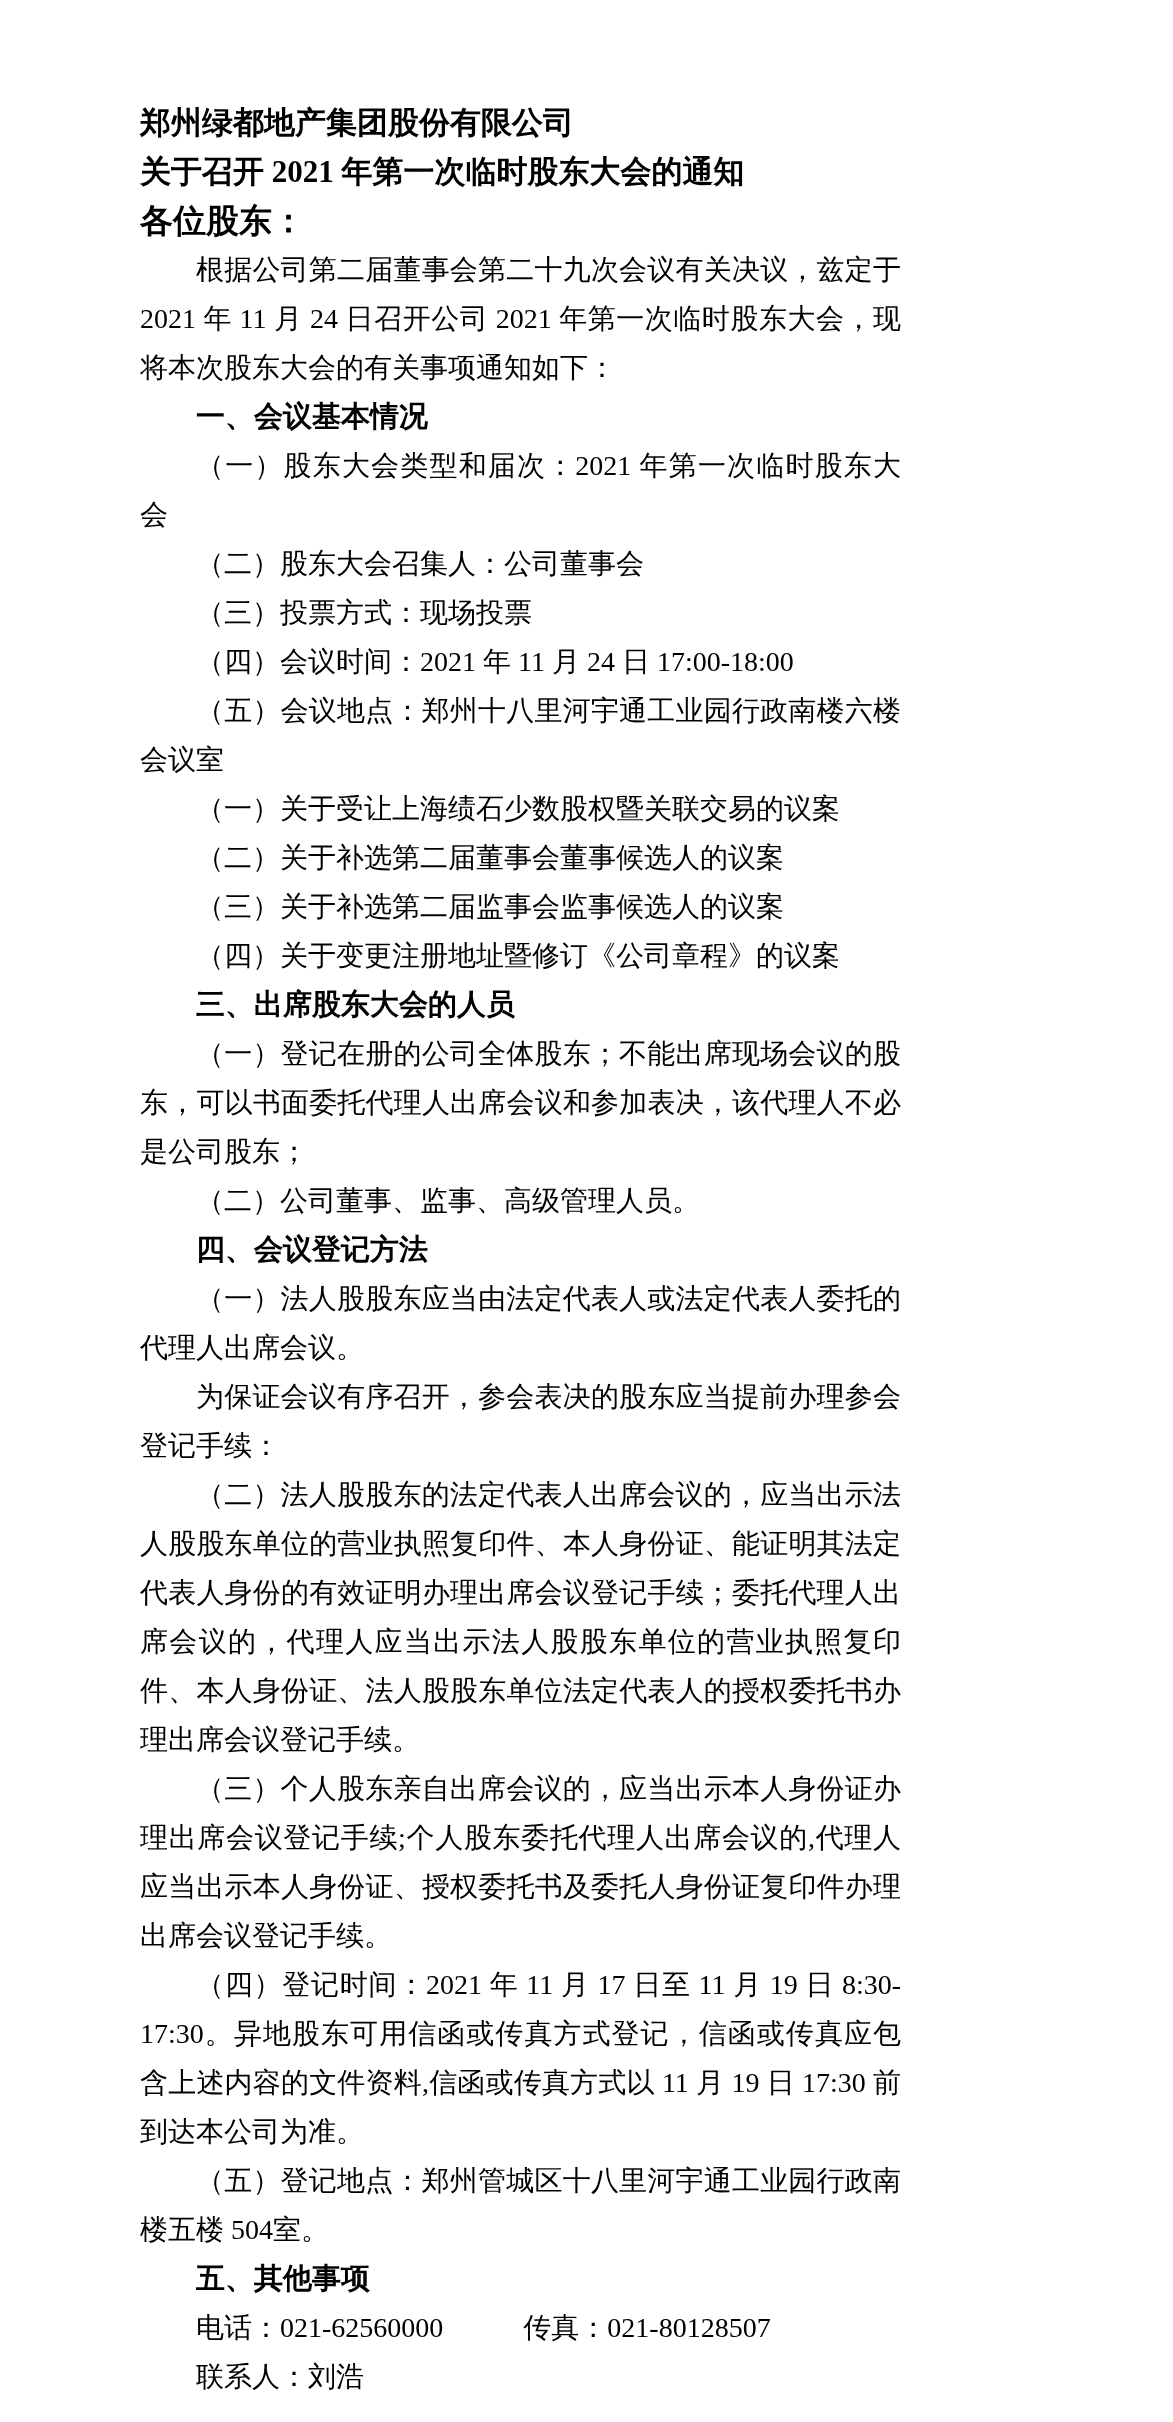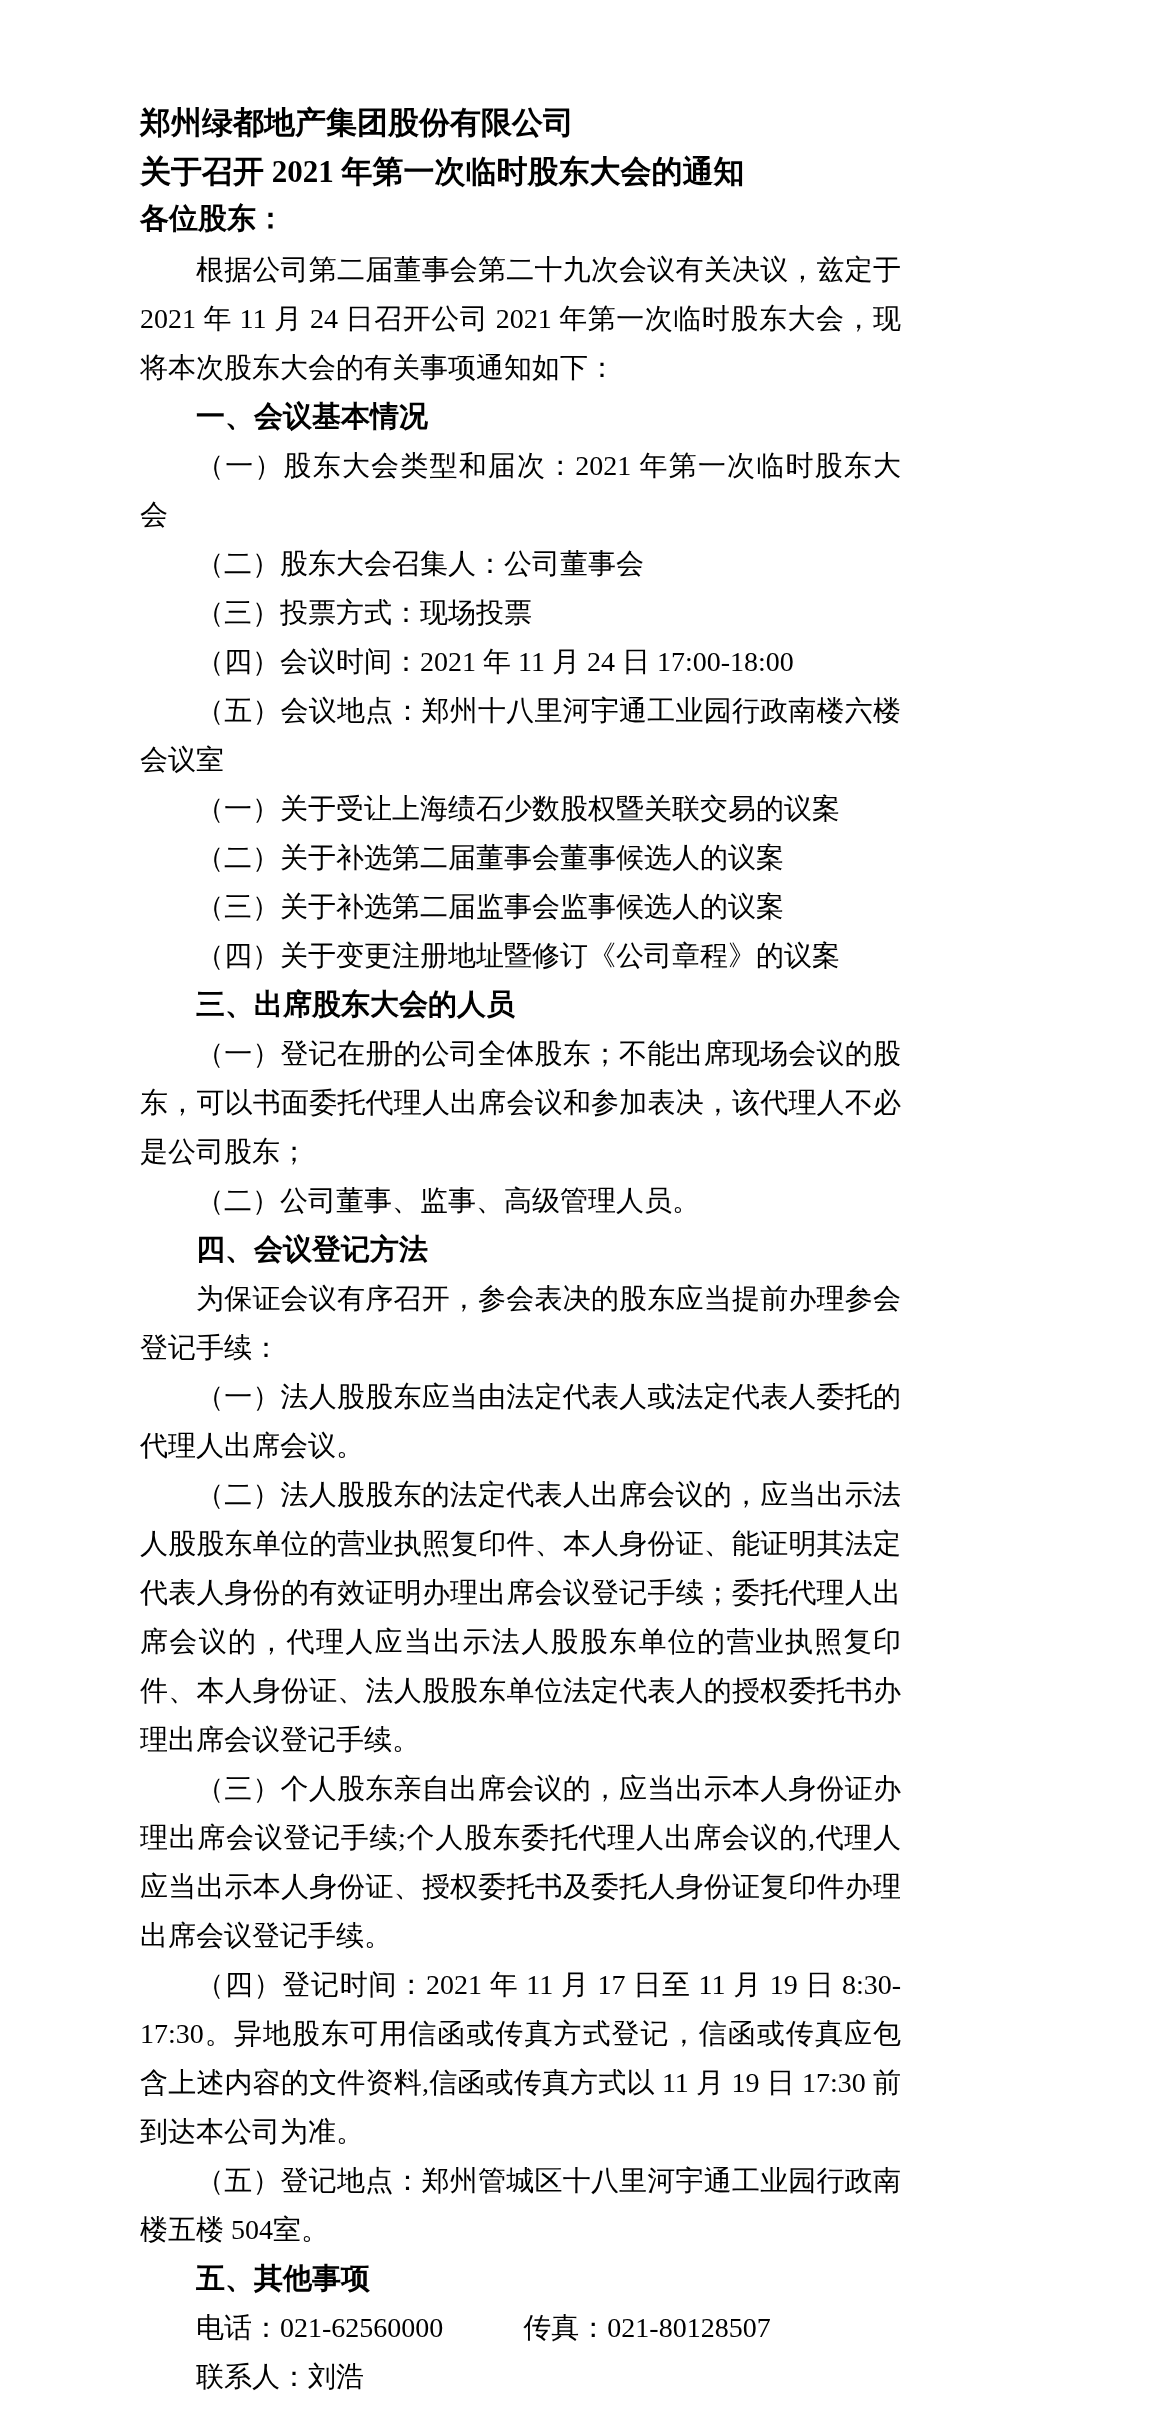--- a/index.html
+++ b/index.html
@@ -17,23 +17,23 @@
     overflow:hidden;
   }
   .page p{margin:0;text-align:justify;}
   .doc-title{
     text-align:center;
     font-weight:bold;
     font-size:31px;
     text-indent:0;
   }
   .salutation{
-    font-family:Liberation Mono, monospace;
+    font-family:Liberation Sans, sans-serif;
     font-weight:bold;
-    font-size:29px;
+    font-size:33px;
     text-align:left;
   }
   .indent{text-indent:56px;}
   .heading{
     font-family:"Liberation Sans","DejaVu Sans",sans-serif;
     font-weight:bold;
     font-size:29px;
     text-indent:56px;
     text-align:left;
   }
@@ -72,22 +72,22 @@
       <p class="indent">（四）会议时间：2021 年 11 月 24 日 17:00-18:00</p>
       <p class="indent">（五）会议地点：郑州十八里河宇通工业园行政南楼六楼会议室</p>
       <p class="indent">（一）关于受让上海绩石少数股权暨关联交易的议案</p>
       <p class="indent">（二）关于补选第二届董事会董事候选人的议案</p>
       <p class="indent">（三）关于补选第二届监事会监事候选人的议案</p>
       <p class="indent">（四）关于变更注册地址暨修订《公司章程》的议案</p>
       <p class="heading">三、出席股东大会的人员</p>
       <p class="indent">（一）登记在册的公司全体股东；不能出席现场会议的股东，可以书面委托代理人出席会议和参加表决，该代理人不必是公司股东；</p>
       <p class="indent">（二）公司董事、监事、高级管理人员。</p>
       <p class="heading">四、会议登记方法</p>
+      <p class="indent">（一）法人股股东应当由法定代表人或法定代表人委托的代理人出席会议。</p>
       <p class="indent">为保证会议有序召开，参会表决的股东应当提前办理参会登记手续：</p>
-      <p class="indent">（一）法人股股东应当由法定代表人或法定代表人委托的代理人出席会议。</p>
       <p class="indent">（二）法人股股东的法定代表人出席会议的，应当出示法人股股东单位的营业执照复印件、本人身份证、能证明其法定代表人身份的有效证明办理出席会议登记手续；委托代理人出席会议的，代理人应当出示法人股股东单位的营业执照复印件、本人身份证、法人股股东单位法定代表人的授权委托书办理出席会议登记手续。</p>
       <p class="indent">（三）个人股东亲自出席会议的，应当出示本人身份证办理出席会议登记手续;个人股东委托代理人出席会议的,代理人应当出示本人身份证、授权委托书及委托人身份证复印件办理出席会议登记手续。</p>
       <p class="indent">（四）登记时间：2021 年 11 月 17 日至 11 月 19 日 8:30-17:30。异地股东可用信函或传真方式登记，信函或传真应包含上述内容的文件资料,信函或传真方式以 11 月 19 日 17:30 前到达本公司为准。</p>
       <p class="indent">（五）登记地点：郑州管城区十八里河宇通工业园行政南楼五楼 504室。</p>
       <p class="heading">五、其他事项</p>
     </div>
 
   <p class="contact-line"><span><span>电话：</span><span>021-62560000</span></span><span class="fax-field"><span>传真：</span><span>021-80128507</span></span></p>
 
   <p class="contact-line"><span>联系人：</span><span>刘浩</span></p>

